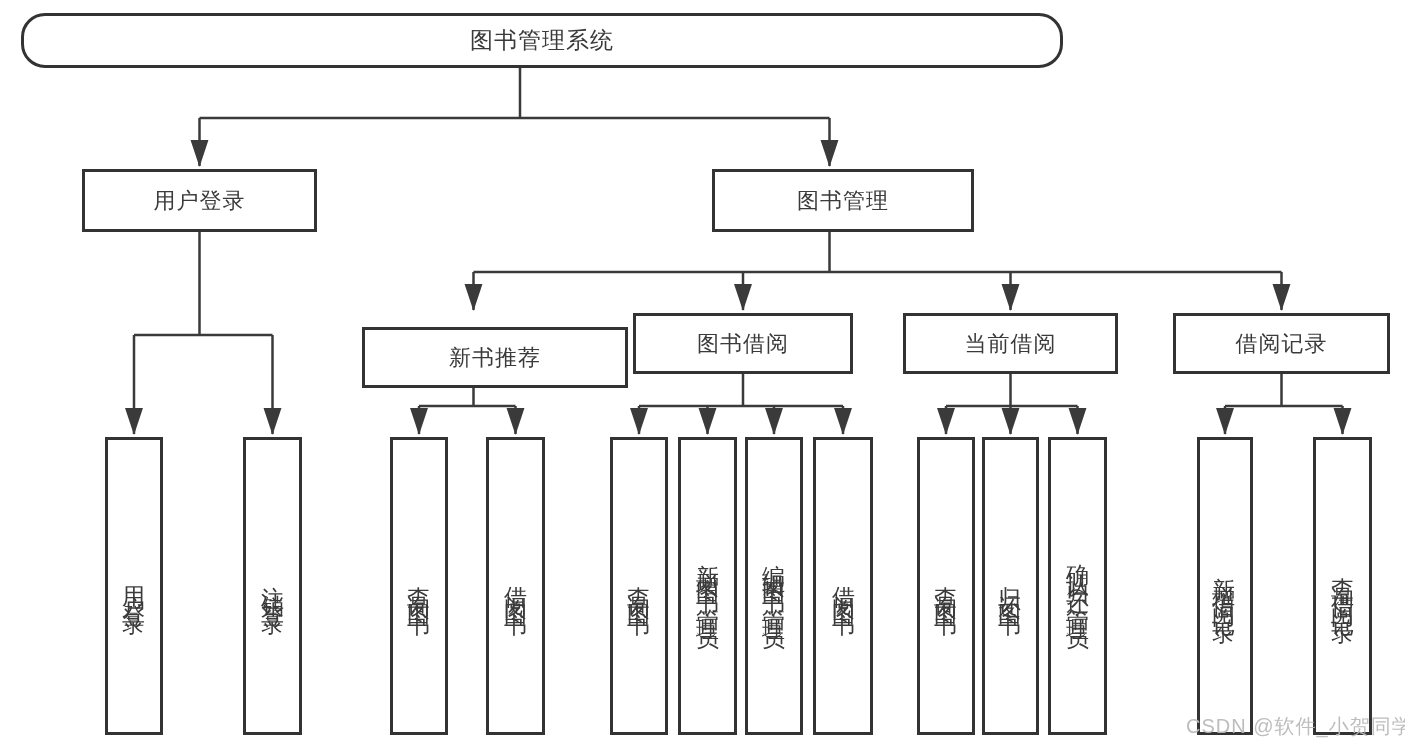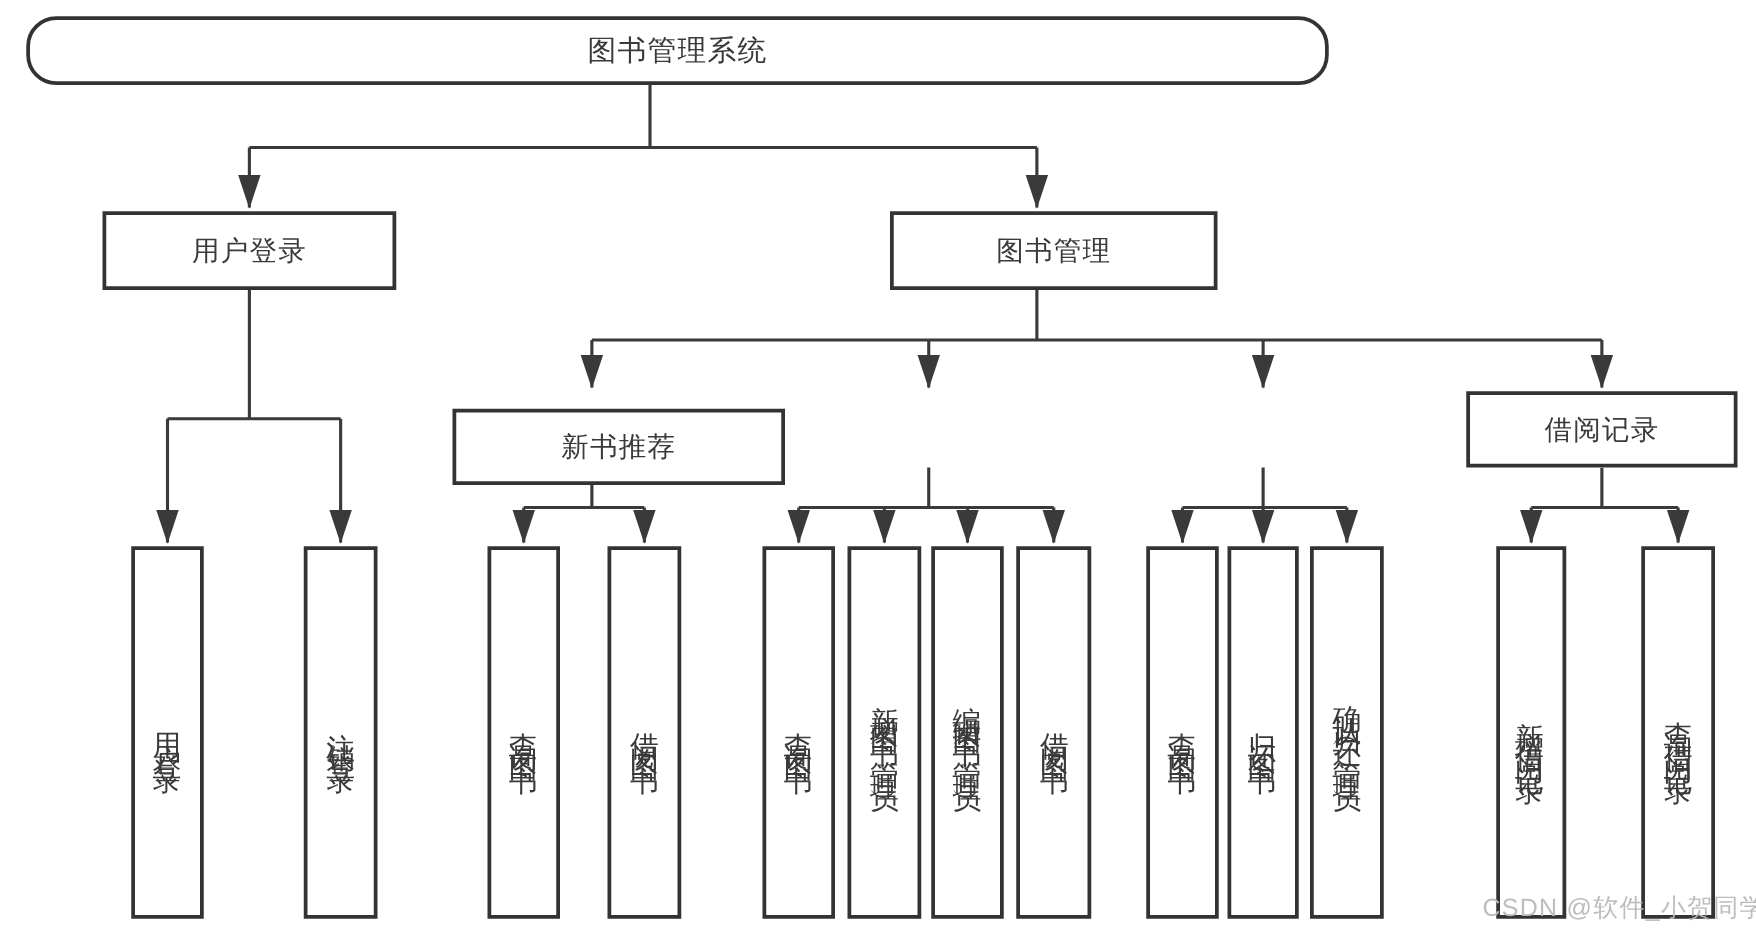--- a/index.html
+++ b/index.html
@@ -113,20 +113,22 @@
       <path class="wire arrow" d="M1342.5 406 V434"></path>
     </g>
   </svg>
 
   <div class="node h root-box" style="left:21px; top:13px; width:1042px; height:55px;border-radius:24px;">图书管理系统</div>
 
   <div class="node h" style="left:82px; top:169px; width:235px; height:63px;">用户登录</div>
   <div class="node h" style="left:712px; top:169px; width:262px; height:63px;">图书管理</div>
 
   <div class="node h" style="left:362px; top:327px; width:266px; height:61px;text-align:right;">新书推荐</div>
+  <div class="node h" style="left:633px; top:313px; width:220px; height:61px;">图书借阅</div>
+  <div class="node h" style="left:903px; top:313px; width:215px; height:61px;">当前借阅</div>
   <div class="node h" style="left:1173px; top:313px; width:217px; height:61px;">借阅记录</div>
 
   <div class="node v" style="left:105px; top:437px; width:58px; height:298px;">用户登录</div>
   <div class="node v" style="left:243px; top:437px; width:59px; height:298px;">注销登录</div>
 
   <div class="node v" style="left:390px; top:437px; width:58px; height:298px;">查询图书</div>
   <div class="node v" style="left:486px; top:437px; width:59px; height:298px;">借阅图书</div>
 
   <div class="node v" style="left:610px; top:437px; width:58px; height:298px;">查询图书</div>
   <div class="node v" style="left:678px; top:437px; width:59px; height:298px;">新增图书（管理员）</div>

